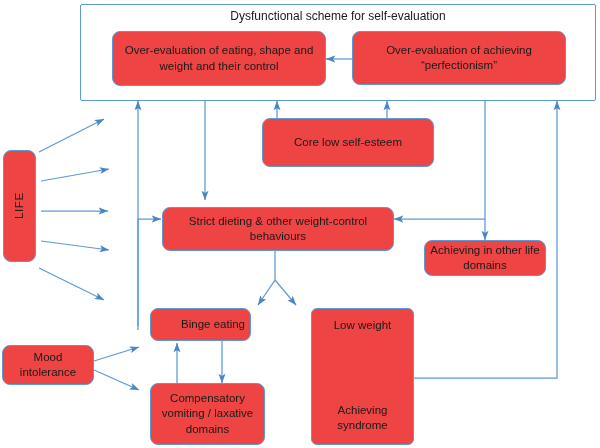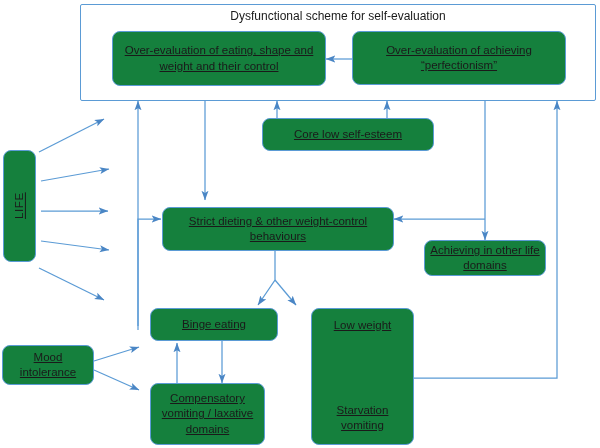--- a/index.html
+++ b/index.html
@@ -21,31 +21,30 @@
     top: 0;
     width: 600px;
     height: 448px;
     pointer-events: none;
   }
   .node {
     position: absolute;
     box-sizing: border-box;
     border: 1.3px solid #5B9BD5;
     border-radius: 8px;
-    background: #15803d;
+    background: #ef4444;
     display: flex;
     align-items: center;
     justify-content: center;
     text-align: center;
     color: #1a1a1a;
     font-size: 11.5px;
     line-height: 1.32;
     padding: 2px 5px;
     z-index: 2;
-    text-decoration: underline;
   }
   .container-box {
     position: absolute;
     box-sizing: border-box;
     border: 1.3px solid #5B9BD5;
     border-radius: 2px;
     background: transparent;
     z-index: 1;
   }
   .container-title {
@@ -128,43 +127,43 @@
   <div class="container-title" style="left:80px; top:9px; width:516px;">Dysfunctional scheme for self-evaluation</div>
 
   <div class="node" style="left:112px; top:31px; width:214px; height:55px;">
     <span>Over-evaluation of eating, shape and weight and their control</span>
   </div>
 
   <div class="node" style="left:352px; top:31px; width:214px; height:54px;">
     <span>Over-evaluation of achieving “perfectionism”</span>
   </div>
 
-  <div class="node" style="left:262px; top:118px; width:172px; height:33px;">
+  <div class="node" style="left:262px; top:118px; width:172px; height:49px;">
     <span>Core low self-esteem</span>
   </div>
 
   <div class="node" style="left:162px; top:200px; width:232px; height:44px;margin-top:7px;">
     <span>Strict dieting &amp; other weight-control behaviours</span>
   </div>
 
   <div class="node" style="left:424px; top:240px; width:122px; height:36px;">
     <span>Achieving in other life domains</span>
   </div>
 
-  <div class="node" style="left:150px; top:308px; width:128px; height:33px;">
+  <div class="node" style="left:150px; top:308px; width:101px; height:33px;justify-content:flex-end;">
     <span>Binge eating</span>
   </div>
 
   <div class="node" style="left:150px; top:383px; width:115px; height:62px;">
     <span>Compensatory vomiting / laxative domains</span>
   </div>
 
-  <div class="node two-part" style="left:311px; top:308px; width:103px; height:137px;">
+  <div class="node two-part" style="left:311px; top:308px; width:103px; height:137px;border-radius:6px;">
     <span class="line-top">Low weight</span>
-    <span class="line-bottom">Starvation vomiting</span>
+    <span class="line-bottom">Achieving syndrome</span>
   </div>
 
   <div class="node" style="left:2px; top:345px; width:92px; height:40px;">
     <span>Mood intolerance</span>
   </div>
 
   <div class="node life-node" style="left:3px; top:150px; width:33px; height:112px;">
     <span>LIFE</span>
   </div>
 

